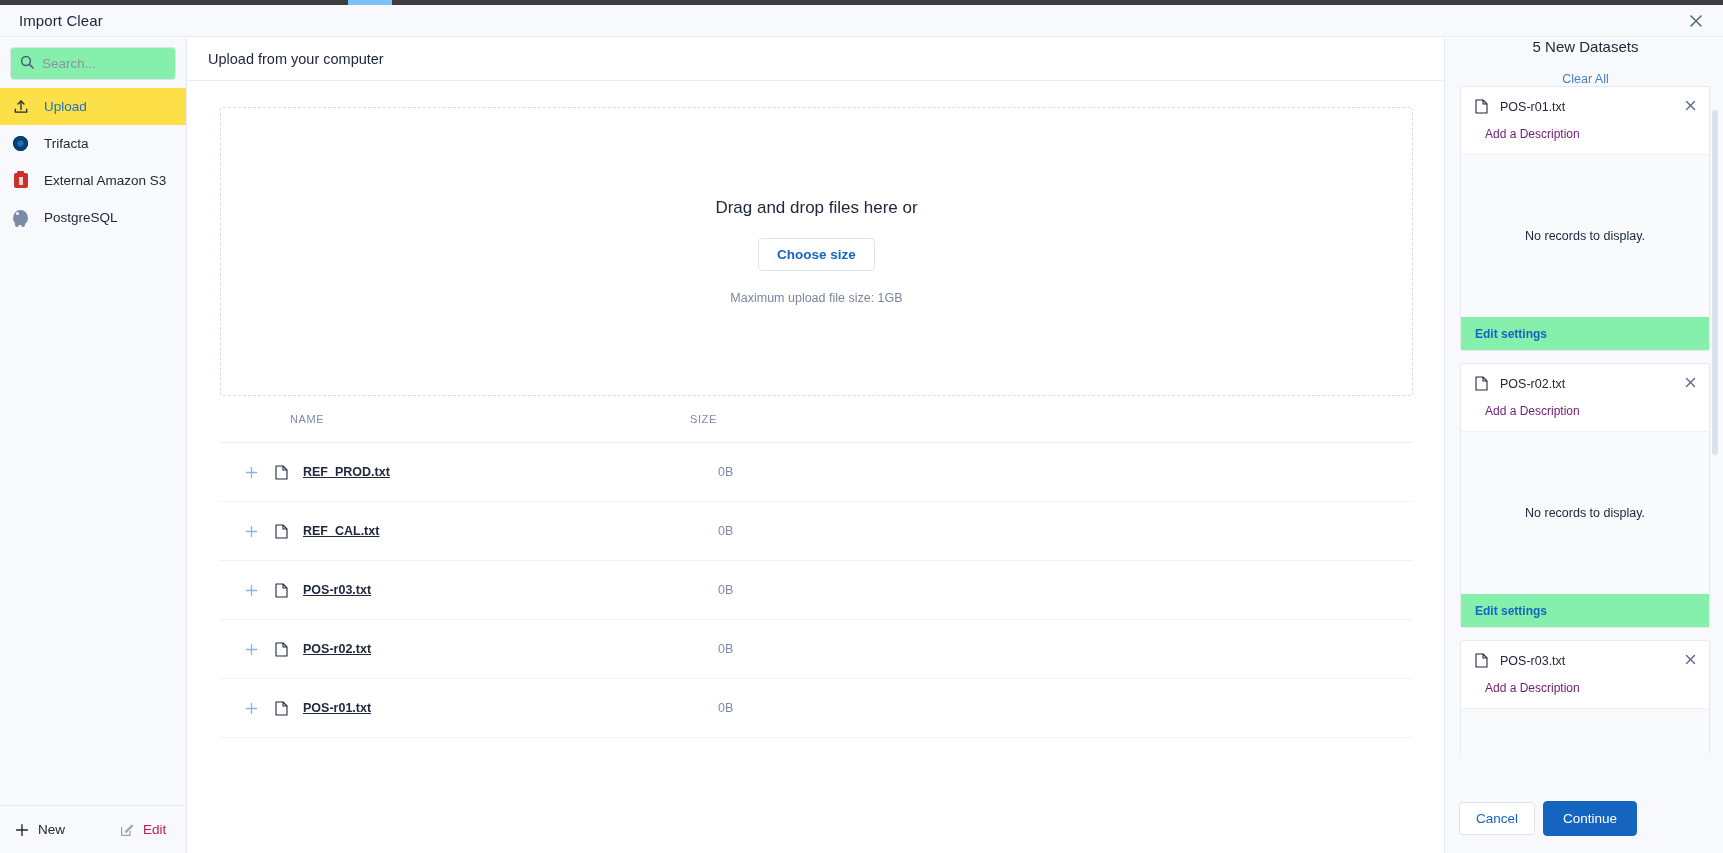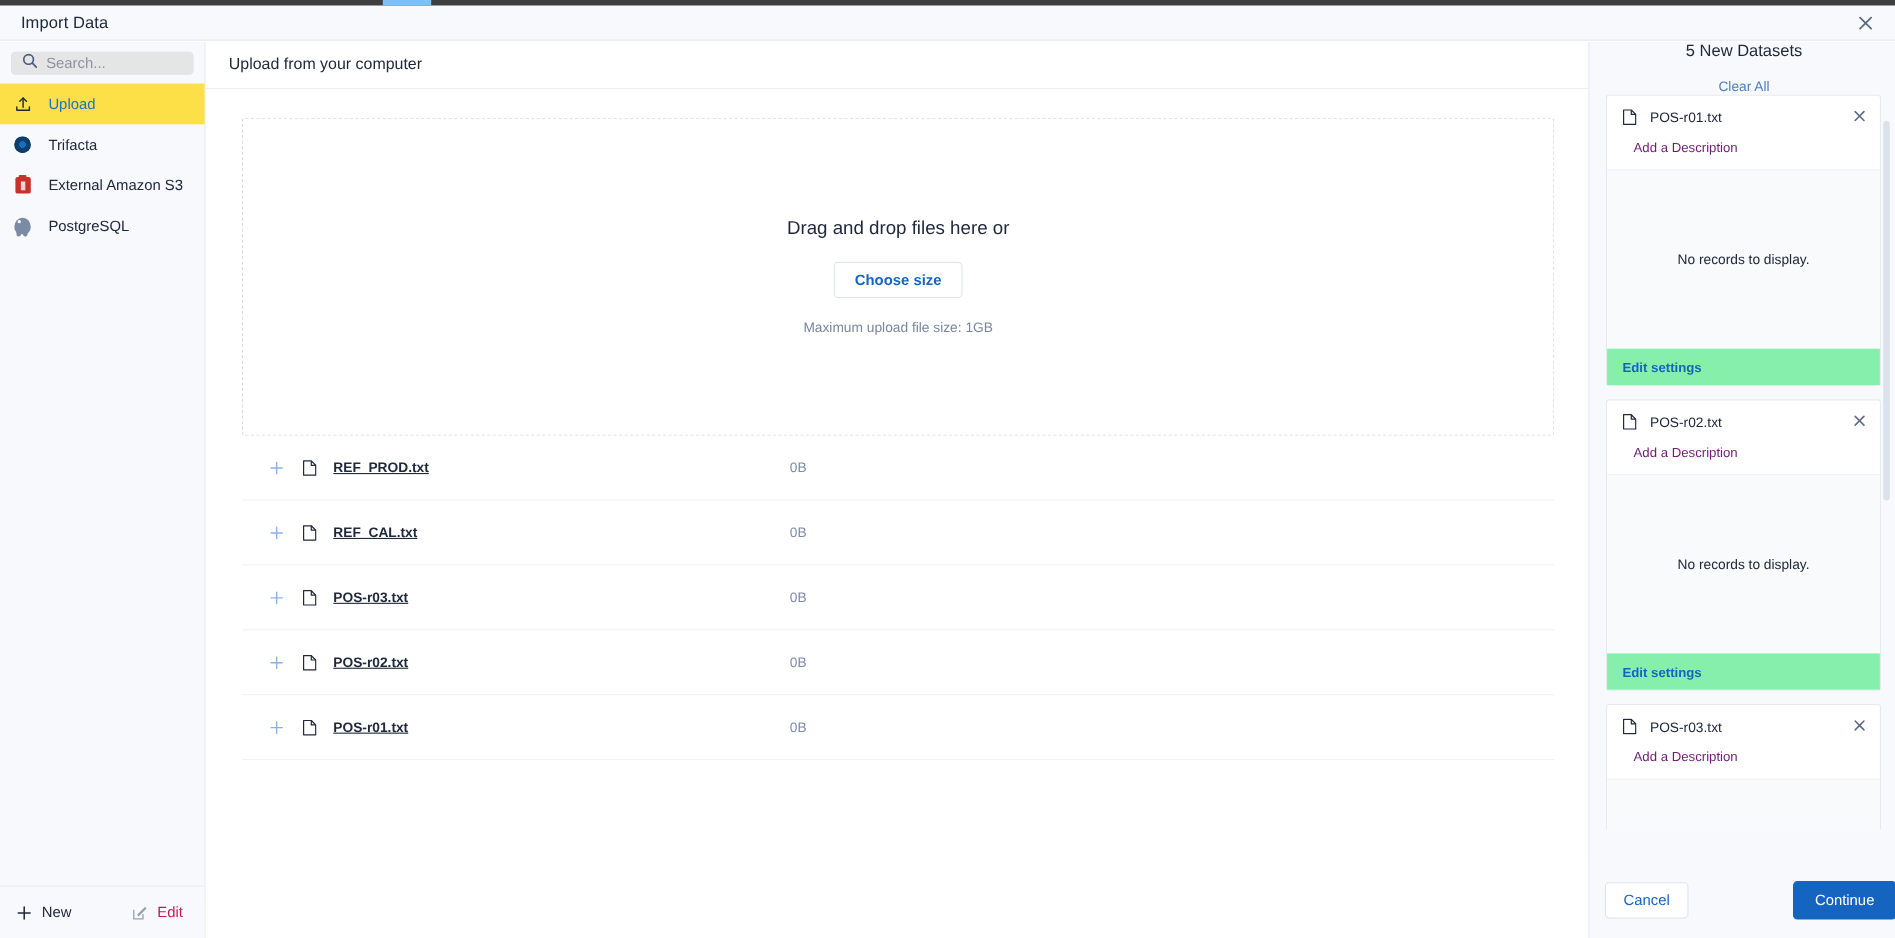--- a/index.html
+++ b/index.html
@@ -58,22 +58,22 @@
   
   #sidebar {
     width: 187px; height: 815px;
     background: #f7f9fc;
     border-right: 1px solid #e6eaf0;
     position: relative;
     flex: 0 0 187px;
   }
   .search-wrap {
     margin: 9px 10px 0 10px;
-    height: 21px;
-    background: #e5e5e5;
+    height: 33px;
+    background: #86efac;
     border: 1px solid #dfe4ec;
     border-radius: 4px;
     display: flex; align-items: center;
     padding: 0 7px 0 9px;
   }
   .search-wrap svg { stroke: #4a5b7c; flex: 0 0 auto; }
   .search-input {
     border: none; outline: none;
     flex: 1 1 auto;
     font-size: 13.5px;
@@ -300,21 +300,21 @@
   #rp-scrollbar .thumb {
     position: absolute; top: 20px; left: 0;
     width: 6px; height: 345px;
     background: #dbe2ec; border-radius: 3px;
   }
 
   #rp-footer {
     position: absolute; bottom: 0; left: 0;
     width: 279px; height: 70px;
     background: #f7f9fc;
-    display: flex; align-items: center; justify-content: space-between;
+    display: flex; align-items: center; justify-content: flex-start;
     padding-left: 14px;
     border-top: 1px solid transparent;
   }
   .btn {
     font-family: "Liberation Sans", sans-serif;
     font-size: 13.5px;
     border-radius: 4px;
     cursor: pointer;
     padding: 8px 16px;
   }
@@ -330,21 +330,21 @@
   }
 </style>
 </head>
 <body>
 
 <div id="top-strip">
   <div class="bar"></div>
 </div>
 
 <div id="dialog-header">
-  <div id="dialog-title">Import Data</div>
+  <div id="dialog-title">Import Clear</div>
   <div id="close-btn">
     <svg width="14" height="14" viewBox="0 0 14 14" fill="none" stroke-width="1.6" stroke-linecap="round">
       <path d="M2 2 L12 12 M12 2 L2 12"></path>
     </svg>
   </div>
 </div>
 
 <div id="body-row">
 
   <div id="sidebar">
@@ -422,20 +422,24 @@
 
     <div id="center-header">Upload from your computer</div>
 
     <div id="dropzone">
       <div id="dz-title">Drag and drop files here or</div>
       <button id="choose-files">Choose size</button>
       <div id="dz-hint">Maximum upload file size: 1GB</div>
     </div>
 
     <div id="file-table">
+      <div id="file-head">
+        <div class="col-name">NAME</div>
+        <div class="col-size">SIZE</div>
+      </div>
 
       <div class="file-row">
         <span class="plus">
           <svg width="13" height="13" viewBox="0 0 13 13" stroke="#8ab3e0" stroke-width="1.3" stroke-linecap="round">
               <path d="M6.5 1.4 V11.6 M1.4 6.5 H11.6"></path>
             </svg>
         </span>
         <span class="fico">
           <svg width="13" height="15" viewBox="0 0 13 15" fill="none" stroke="#20293c" stroke-width="1.1" stroke-linejoin="round">
             <path d="M1 1 H8 L12 5 V14 H1 Z"></path>

